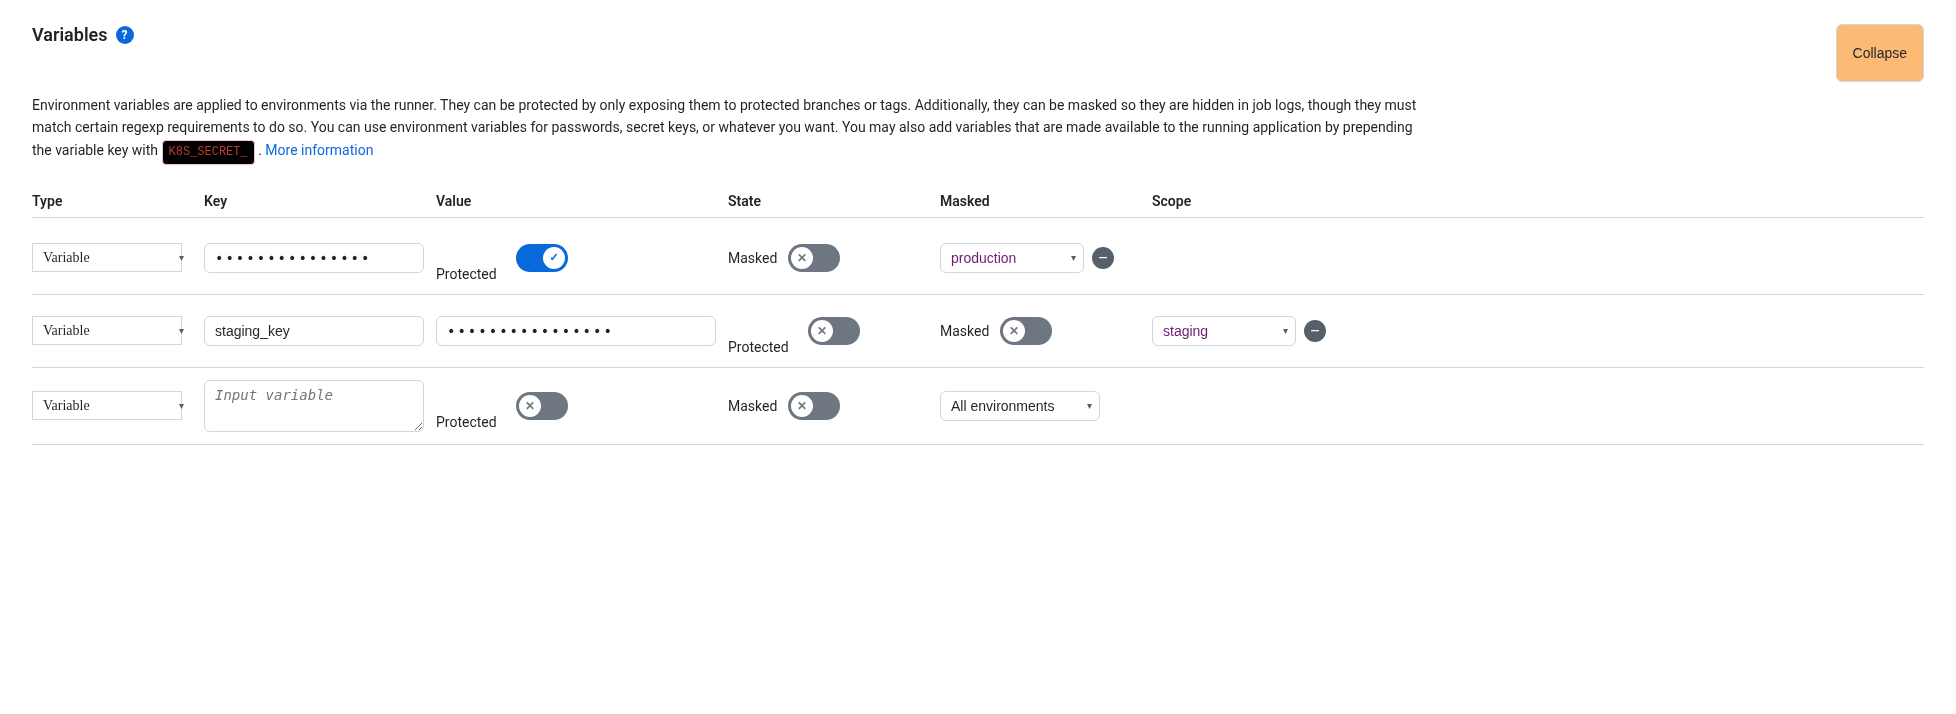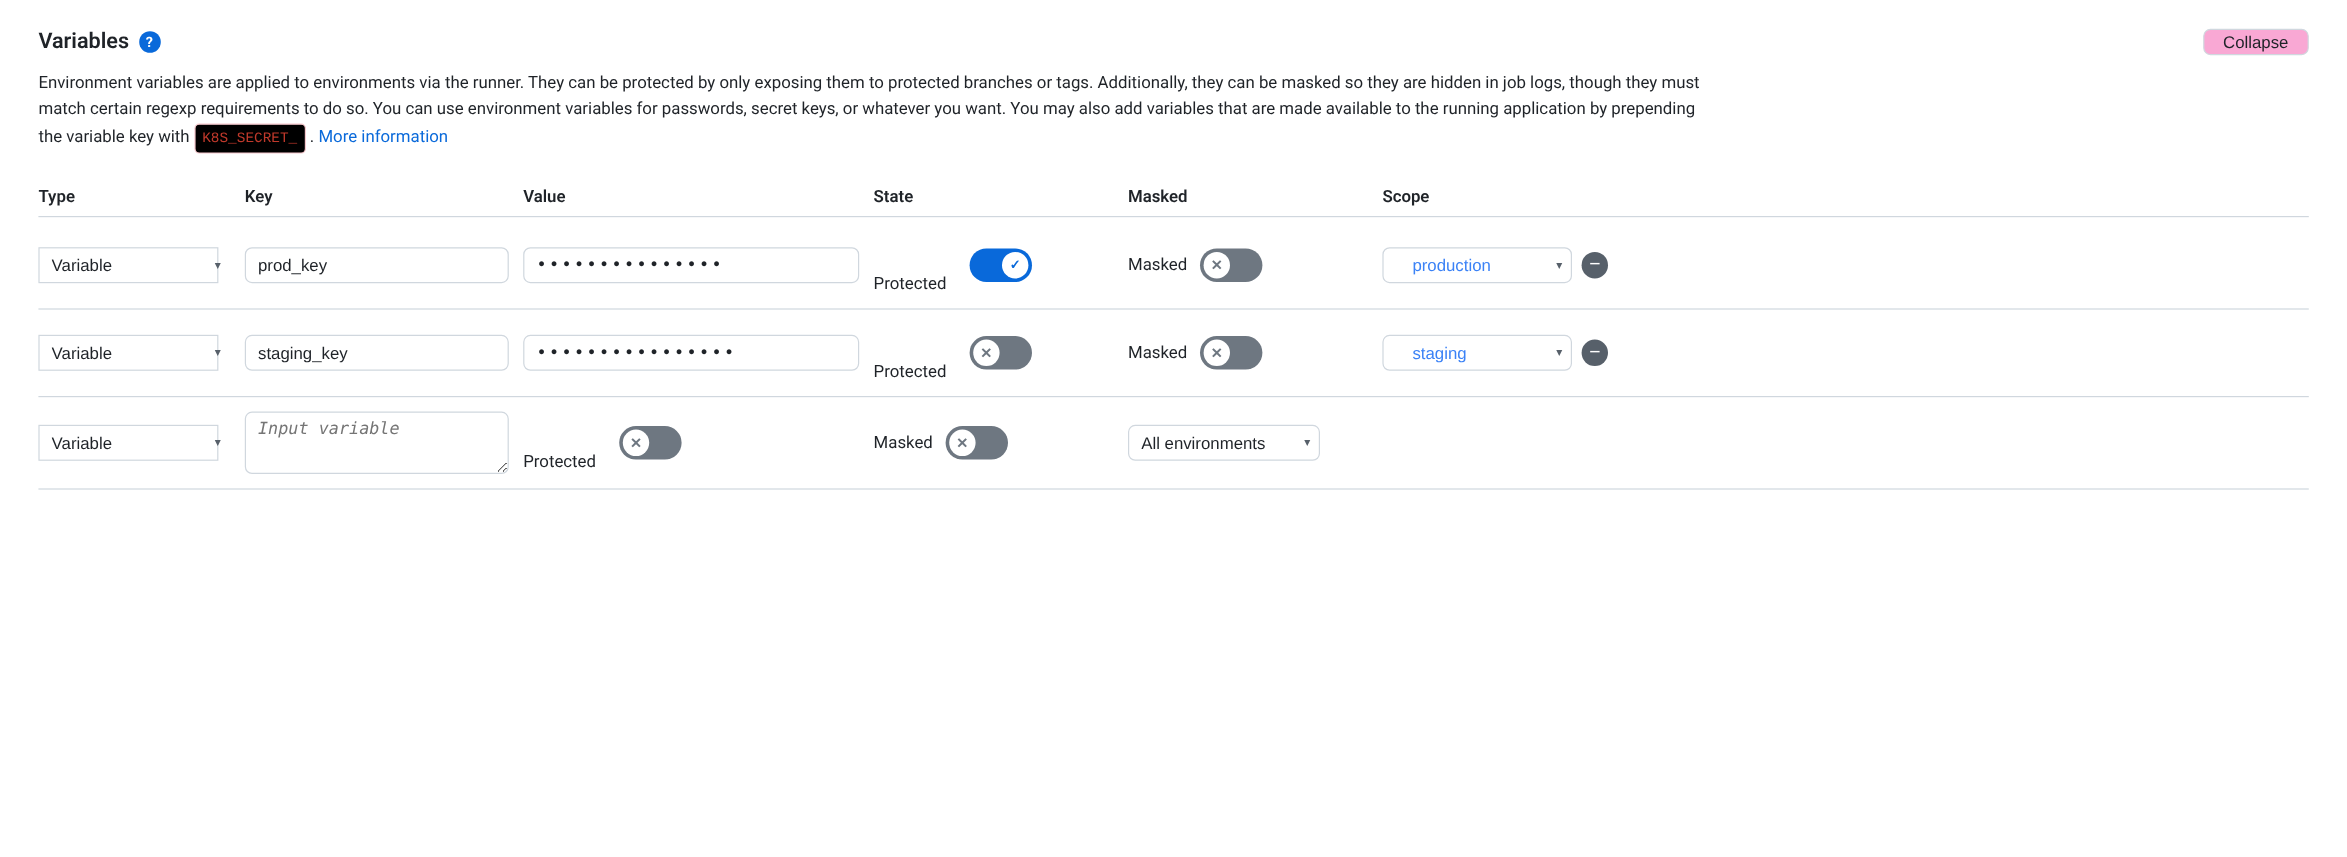--- a/index.html
+++ b/index.html
@@ -35,24 +35,24 @@
       border-radius: 50%;
       display: inline-flex;
       align-items: center;
       justify-content: center;
       color: white;
       font-size: 12px;
       font-weight: bold;
       cursor: pointer;
     }
     .collapse-btn {
-      padding: 2px 16px;
-      border: 1px solid #d0d7de;
-      border-radius: 6px;
-      background: #f9a8d4;
+      padding: 20px 16px;
+      border: 1px solid #d0d7de;
+      border-radius: 6px;
+      background: #fdba74;
       cursor: pointer;
       font-size: 14px;
       color: #1f2328;
     }
     .description {
       font-size: 14px;
       color: #1f2328;
       line-height: 1.6;
       margin-bottom: 20px;
       max-width: 1400px;
@@ -101,20 +101,21 @@
       appearance: none;
       -webkit-appearance: none;
       border: 1px solid #d0d7de;
       border-radius: 0;
       padding: 6px 28px 6px 10px;
       font-size: 14px;
       background: #fff;
       color: #1f2328;
       cursor: pointer;
       width: 150px;
+      font-family: Liberation Serif, serif;
     }
     .select-arrow {
       position: absolute;
       right: 8px;
       pointer-events: none;
       color: #57606a;
       font-size: 10px;
     }
     .text-input {
       border: 1px solid #d0d7de;
@@ -219,24 +220,24 @@
     .scope-select-wrapper {
       position: relative;
       display: inline-flex;
       align-items: center;
     }
     .scope-select {
       appearance: none;
       -webkit-appearance: none;
       border: 1px solid #d0d7de;
       border-radius: 6px;
-      padding: 6px 28px 6px 24px;
+      padding: 6px 28px 6px 10px;
       font-size: 14px;
       background: #fff;
-      color: #3b82f6;
+      color: #701a75;
       cursor: pointer;
       min-width: 120px;
     }
     .remove-btn {
       width: 22px;
       height: 22px;
       border-radius: 50%;
       background: #57606a;
       border: none;
       cursor: pointer;
@@ -287,21 +288,20 @@
   </div>
 
   <div class="table-row">
     <div class="select-wrapper">
       <select class="type-select">
         <option>Variable</option>
         <option>File</option>
       </select>
       <span class="select-arrow">▾</span>
     </div>
-    <input type="text" class="text-input" value="prod_key" style="">
     <input type="password" class="password-input" value="productionstuff" style="">
     <div class="state-cell">
       <span class="state-label">Protected</span>
       <div class="toggle-track on">
         <div class="toggle-thumb">
           <span class="check-mark">✓</span>
         </div>
       </div>
     </div>
     <div class="masked-cell">

